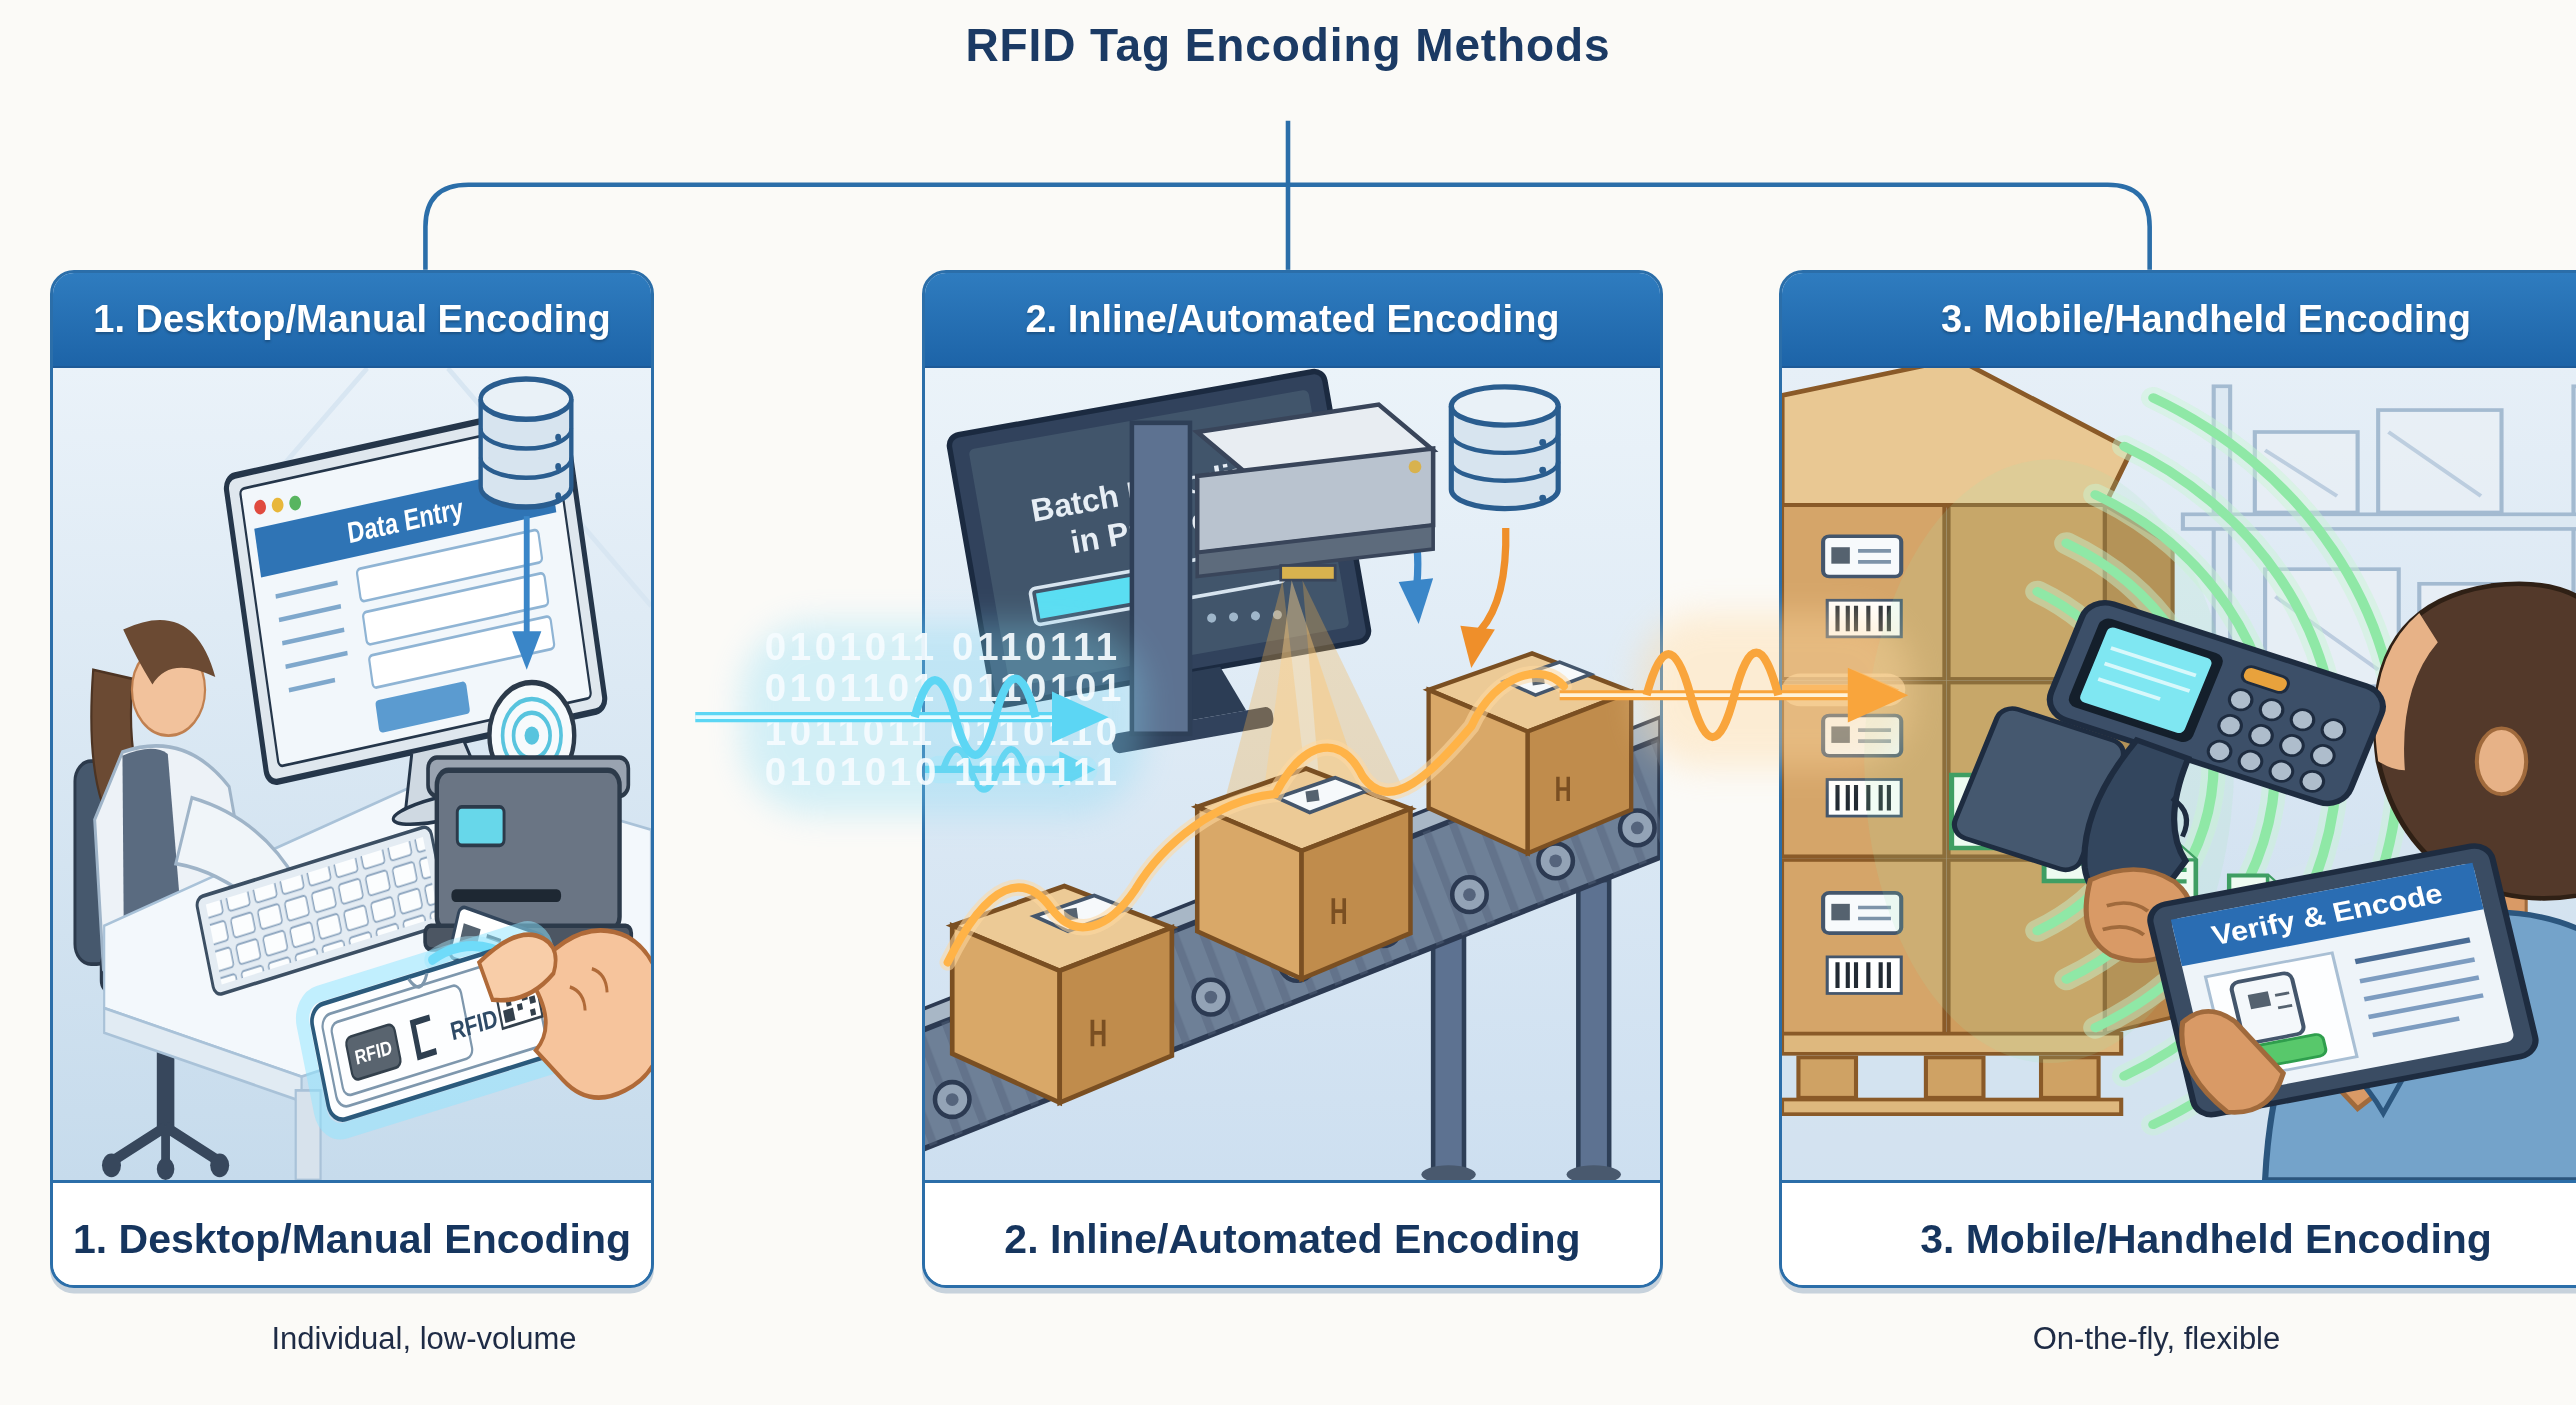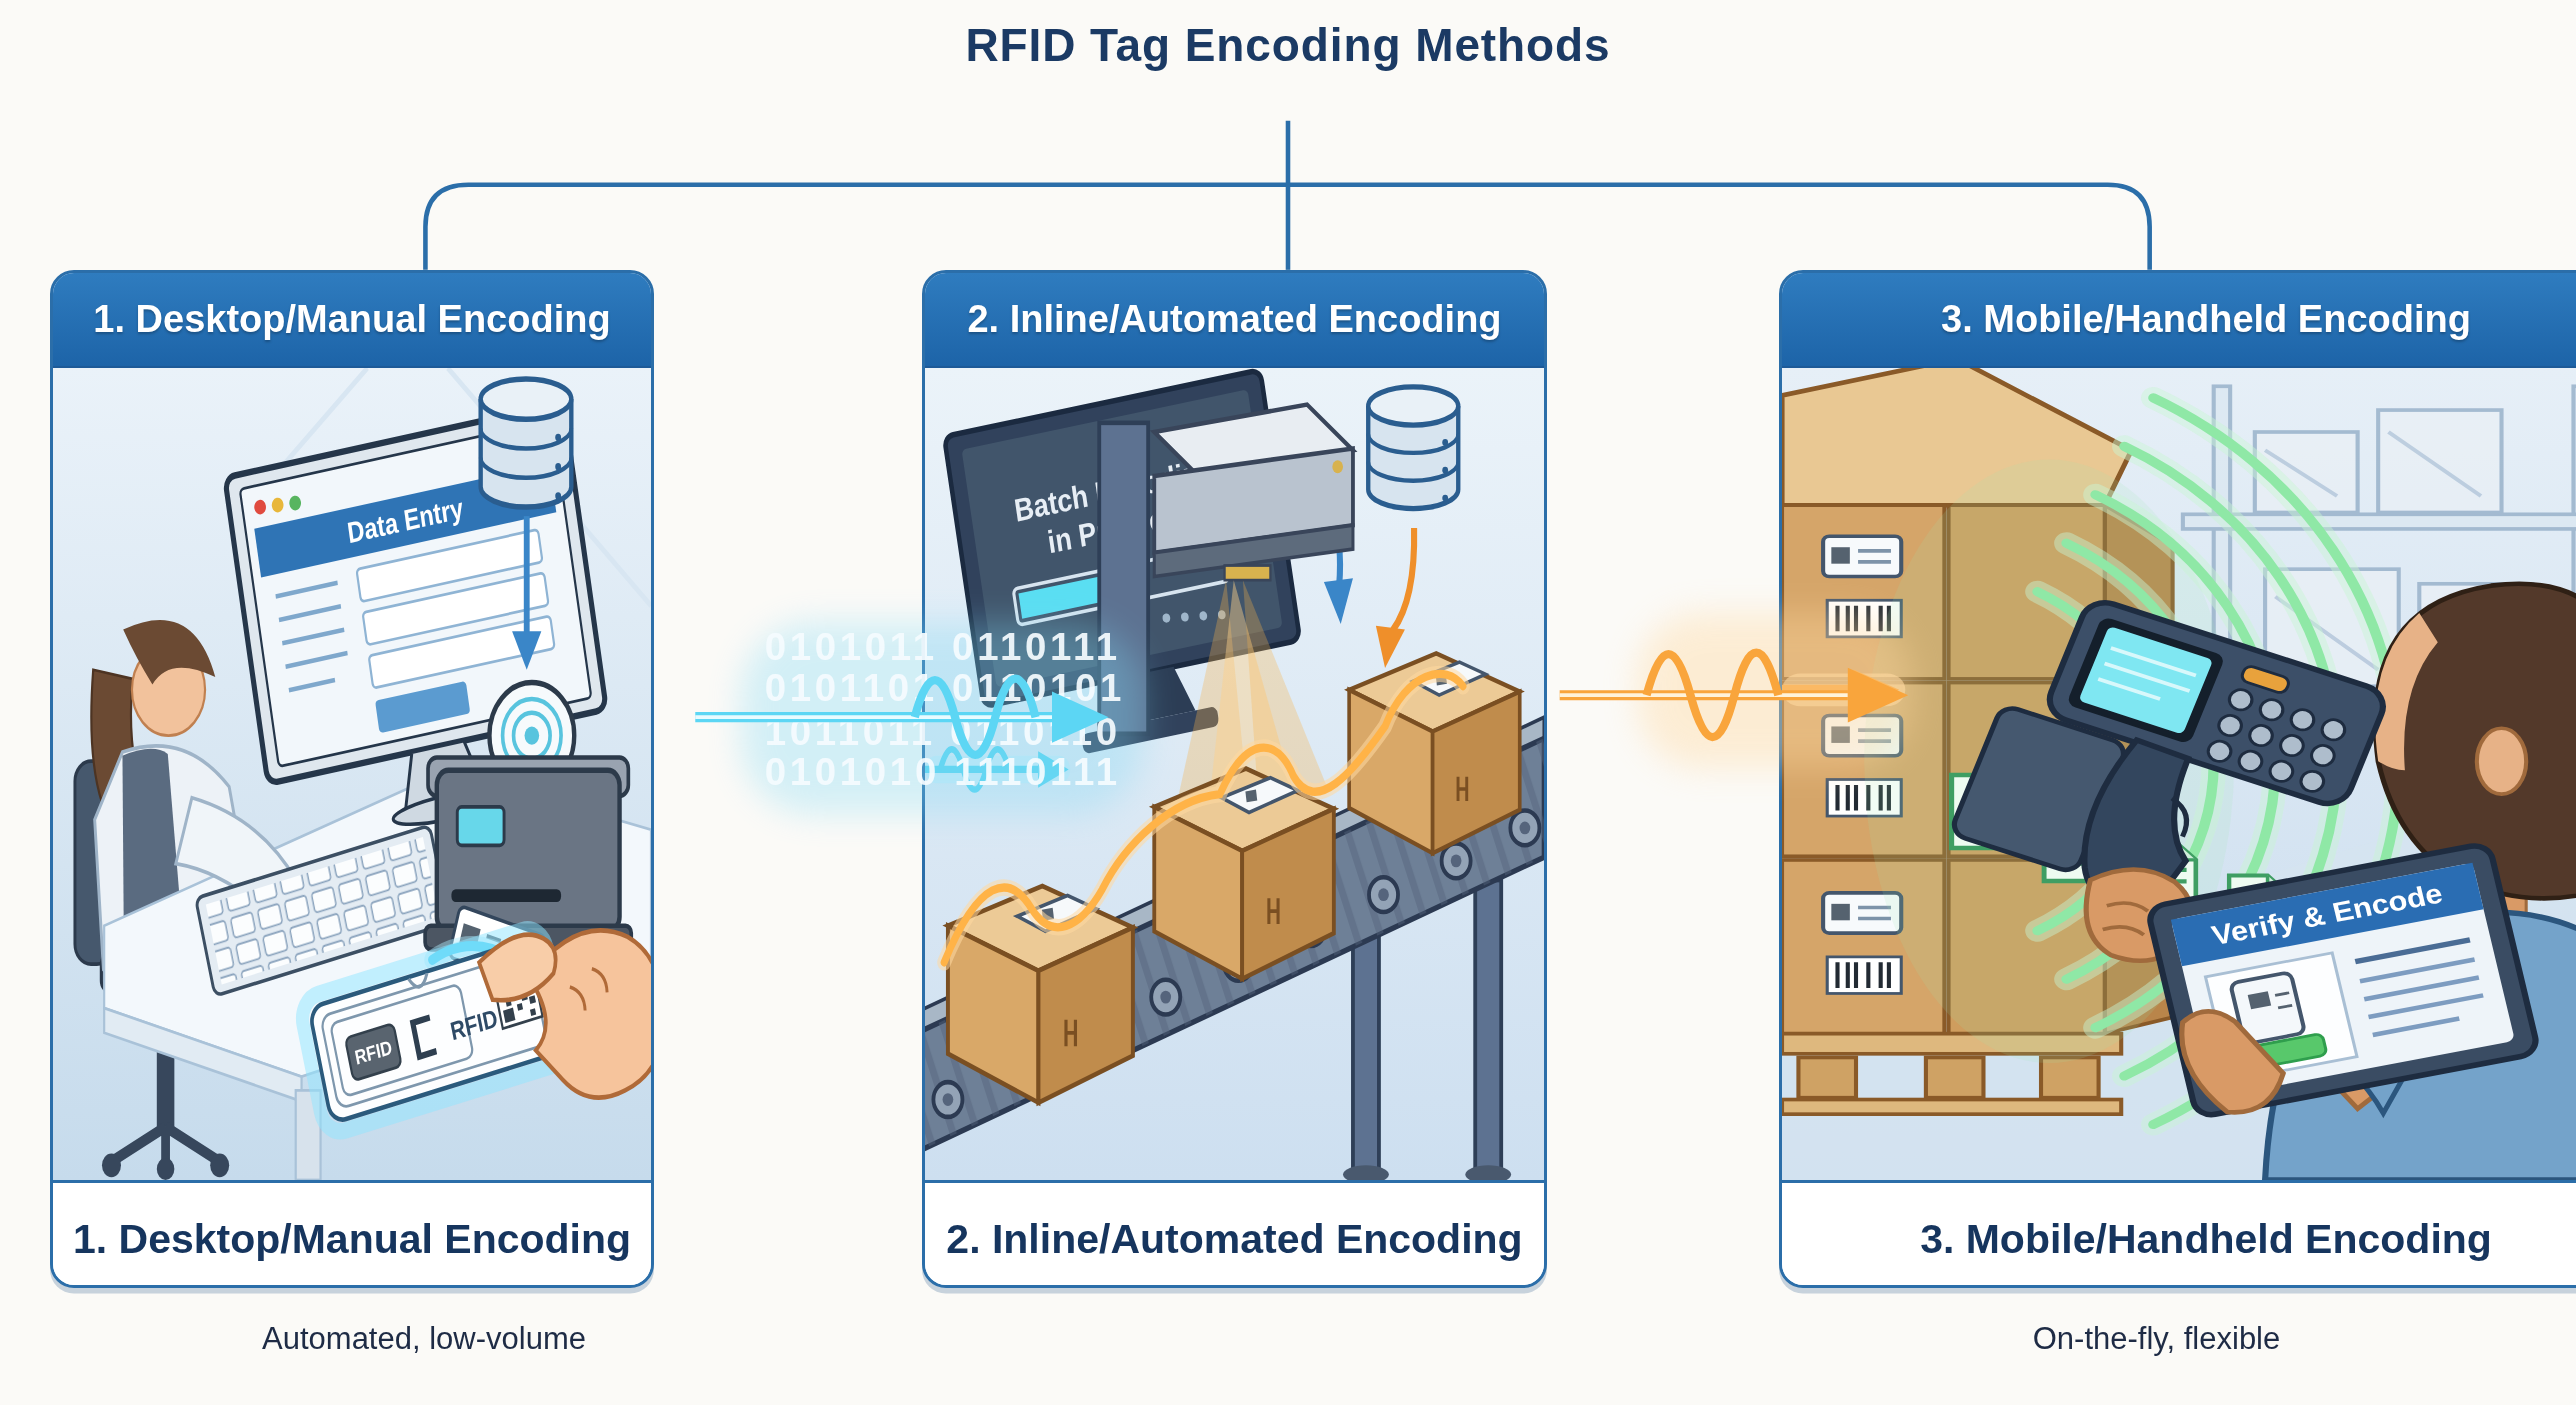--- a/index.html
+++ b/index.html
@@ -4,21 +4,21 @@
 <style>
   html,body{margin:0;padding:0;background:#fbfaf7;}
   .canvas{position:relative;width:2576px;height:1405px;background:#fbfaf7;overflow:hidden;
           font-family:"Liberation Sans",sans-serif;}
   .title{position:absolute;top:18.3px;left:0;width:100%;text-align:center;
          font-size:46px;font-weight:bold;color:#1b3a64;letter-spacing:0.9px;}
   .panel{position:absolute;top:270px;height:1018px;border:3.7px solid #2b6ea9;border-radius:24px;
          background:#dce9f4;overflow:hidden;box-sizing:border-box;
          box-shadow:0 5.5px 0 rgba(43,90,140,.25);}
   .p1{left:50px;width:604px;}
-  .p2{left:922px;width:625px;}
+  .p2{left:922px;width:741px;}
   .p3{left:1779px;width:854px;}
   .panel-header{height:93px;display:flex;align-items:center;justify-content:center;
                 background:linear-gradient(#2f7cbf,#1d64a8);border-bottom:2.7px solid #1d5a98;}
   .panel-header span{color:#ffffff;font-size:38px;font-weight:bold;
                      text-shadow:0 1.8px 2.7px rgba(0,0,0,.25);}
   .panel-art{height:812px;}
   .panel-art svg{display:block;width:100%;height:100%;}
   .panel-footer{height:113px;display:flex;align-items:center;justify-content:center;
                 background:#ffffff;border-top:3.7px solid #2b6ea9;}
   .panel-footer span{color:#16355e;font-size:41px;font-weight:bold;}
@@ -531,21 +531,21 @@
           </g>
           <path d="M30 235 Q -10 180 8 130 Q 36 112 58 140 L 92 205 Q 70 248 30 235 Z" fill="#d99a66" stroke="#a06a3c" stroke-width="5"></path>
         </g>
       </svg>
     </div>
     <footer class="panel-footer">
       <span>3. Mobile/Handheld Encoding</span>
     </footer>
   </section>
 
-  <div class="caption cap1">Automated, low-volume</div>
+  <div class="caption cap1">Individual, low-volume</div>
   <div class="caption cap3">On-the-fly, flexible</div>
 
   <svg class="overlay" viewBox="0 0 2816 1536">
     <defs>
       <filter id="softBlur" x="-50%" y="-50%" width="200%" height="200%">
         <feGaussianBlur stdDeviation="18"></feGaussianBlur>
       </filter>
     </defs>
 
     <g fill="none" stroke="#2b6ea9" stroke-width="5">

